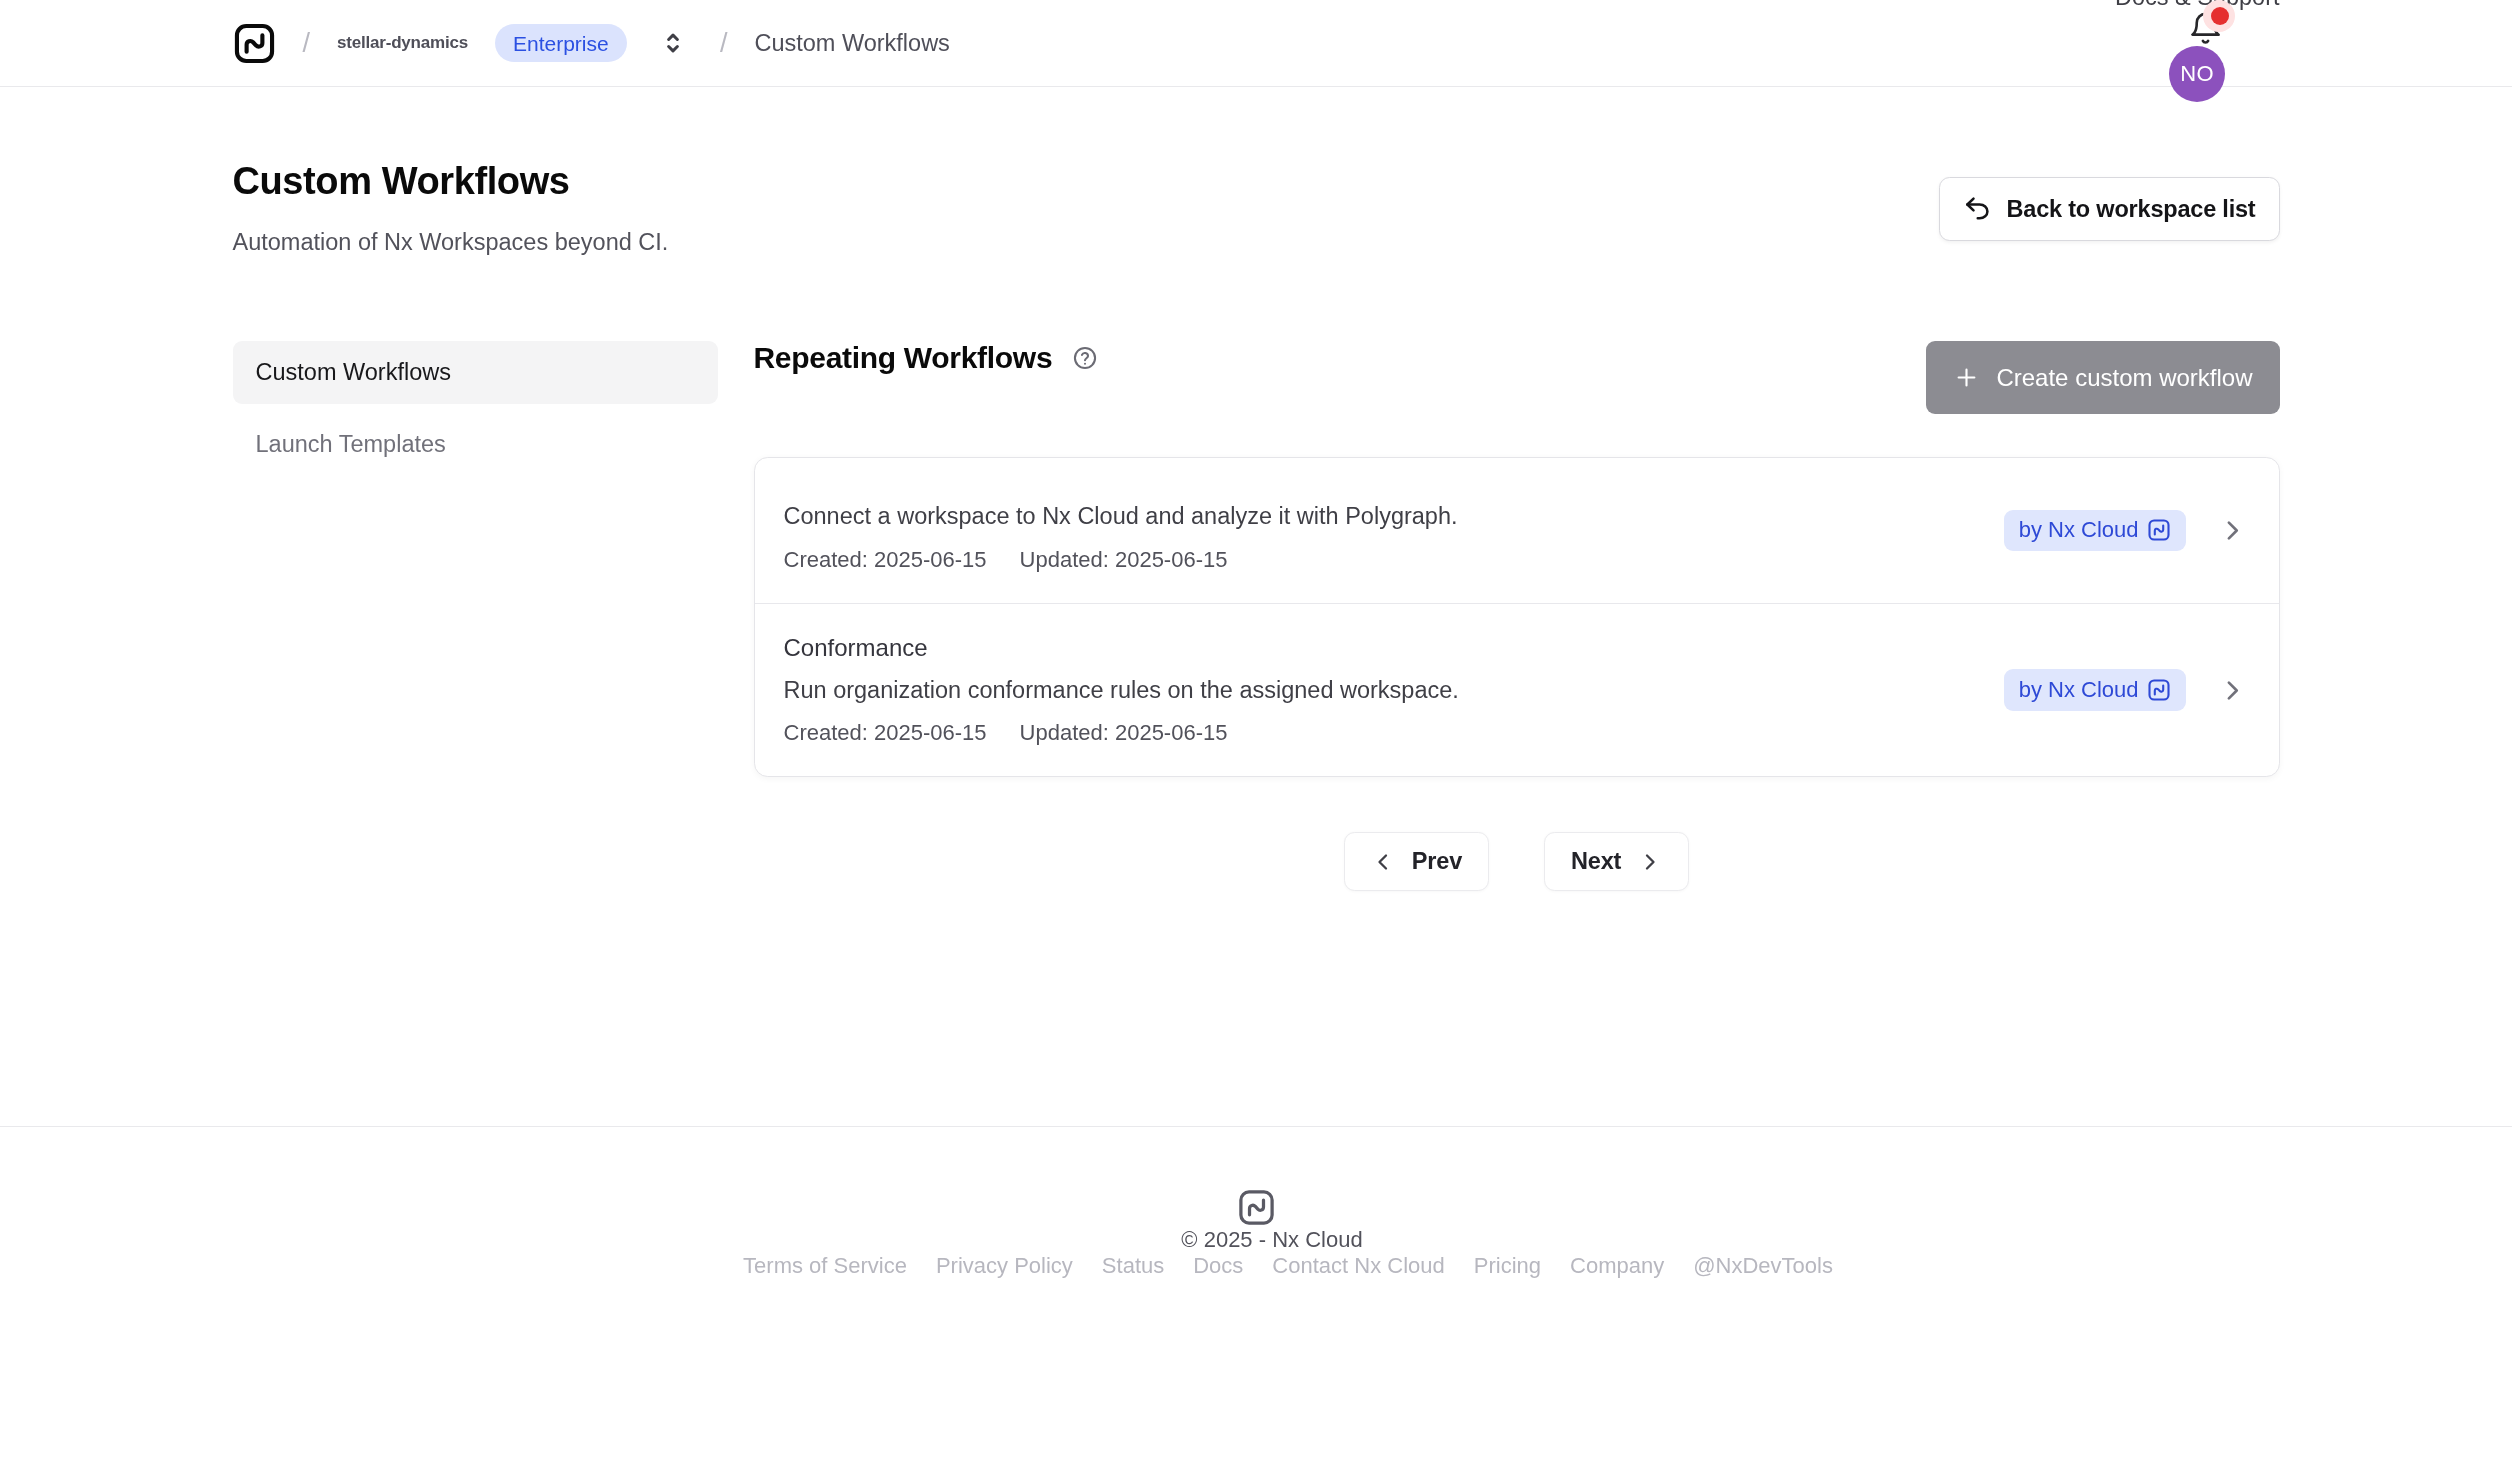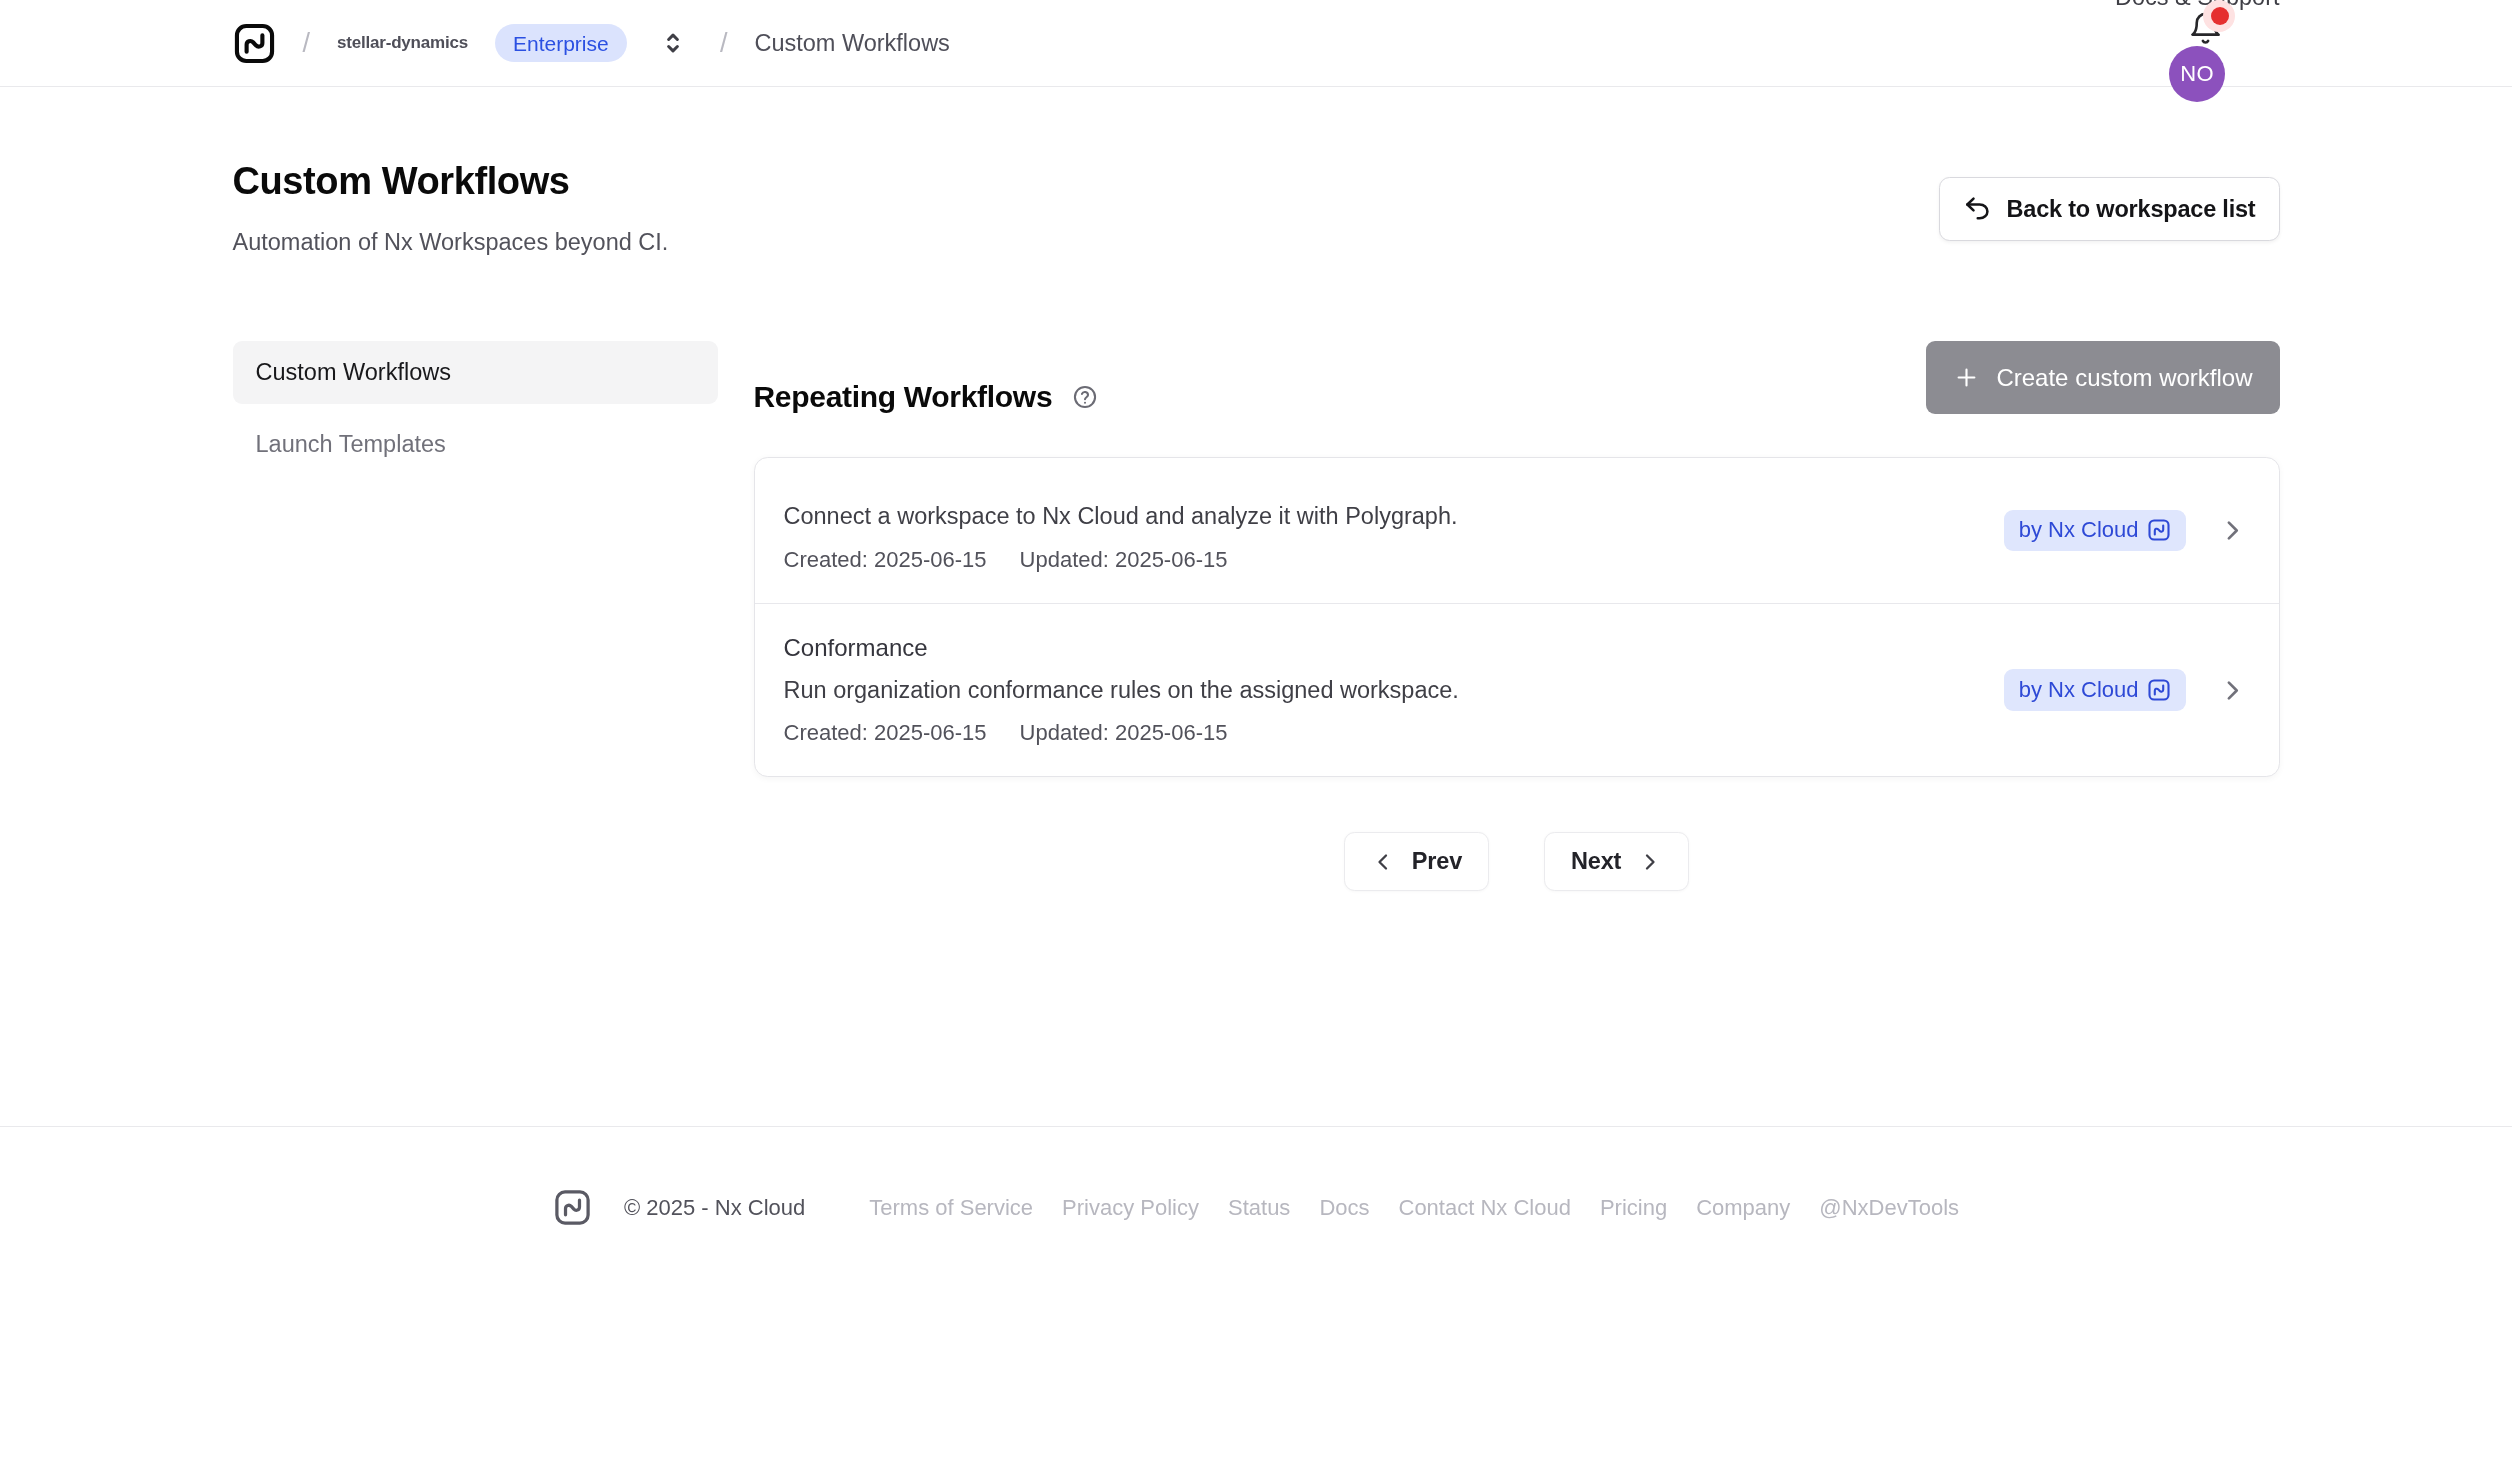--- a/index.html
+++ b/index.html
@@ -43,21 +43,21 @@
   .back-btn svg { width: 29px; height: 29px; color: #141417; }
 
   
   .content-row { display: flex; margin-top: 85px; align-items: flex-start; }
   .side-nav { width: 485px; flex: none; display: flex; flex-direction: column; gap: 9px; }
   .side-item { padding: 18px 23px; border-radius: 9px; font-size: 23.5px; cursor: pointer; }
   .side-item.active { background: #f4f4f5; color: #18181b; font-weight: 500; }
   .side-item.inactive { background: transparent; color: #71717a; font-weight: 400; }
 
   .main-col { flex: 1; margin-left: 36px; }
-  .section-head { display: flex; align-items: flex-end; justify-content: space-between; }
+  .section-head { display: flex; align-items: flex-start; justify-content: space-between; }
   .section-title-wrap { display: flex; align-items: center; gap: 20px; }
   h2.section-title { font-size: 30px; font-weight: 700; color: #0a0a0a; letter-spacing: -0.3px; }
   .help-icon { width: 26px; height: 26px; color: #6b6b74; cursor: pointer; display: block; }
   .create-btn { display: flex; align-items: center; gap: 16.7px; background: #8c8c92; border: none;
                 border-radius: 9px; height: 73px; padding: 0 27px; color: #ffffff;
                 font-size: 24px; font-family: inherit; cursor: pointer; }
   .create-btn svg { width: 27px; height: 27px; }
 
   
   .card-list { margin-top: 43px; border: 1.5px solid #e5e5e9; border-radius: 13.7px; background: #ffffff;
@@ -77,21 +77,21 @@
   
   .pagination { display: flex; justify-content: center; gap: 55px; margin-top: 55px; }
   .page-btn { display: flex; align-items: center; gap: 16.7px; background: #ffffff;
               border: 1.5px solid #ebebee; border-radius: 10.6px; padding: 15px 26px;
               font-size: 23.5px; font-weight: 700; color: #232329; font-family: inherit;
               cursor: pointer; box-shadow: 0 0.8px 3px rgba(0,0,0,0.03); letter-spacing: -0.2px; }
   .page-btn svg { width: 24px; height: 24px; color: #3f3f46; }
 
   
   .footer-divider { border: none; border-top: 1.5px solid #e9e9ec; margin-top: 235px; }
-  .footer-row { display: flex; align-items: center; justify-content: center; margin-top: 61px; }
+  .footer-row { display: flex; align-items: center; justify-content: center; margin-top: 61px; flex-direction: column; }
   .footer-logo { width: 39px; height: 39px; color: #5a5a64; display: block; }
   .copyright { font-size: 22px; color: #52525b; margin-left: 32px; }
   .footer-links { display: flex; gap: 29px; margin-left: 64px; text-align: right; }
   .footer-links a { font-size: 22px; color: #b7b7bf; text-decoration: none; cursor: pointer; }
 </style>
 </head>
 <body>
 
 <header class="topbar">
   <div class="container">

